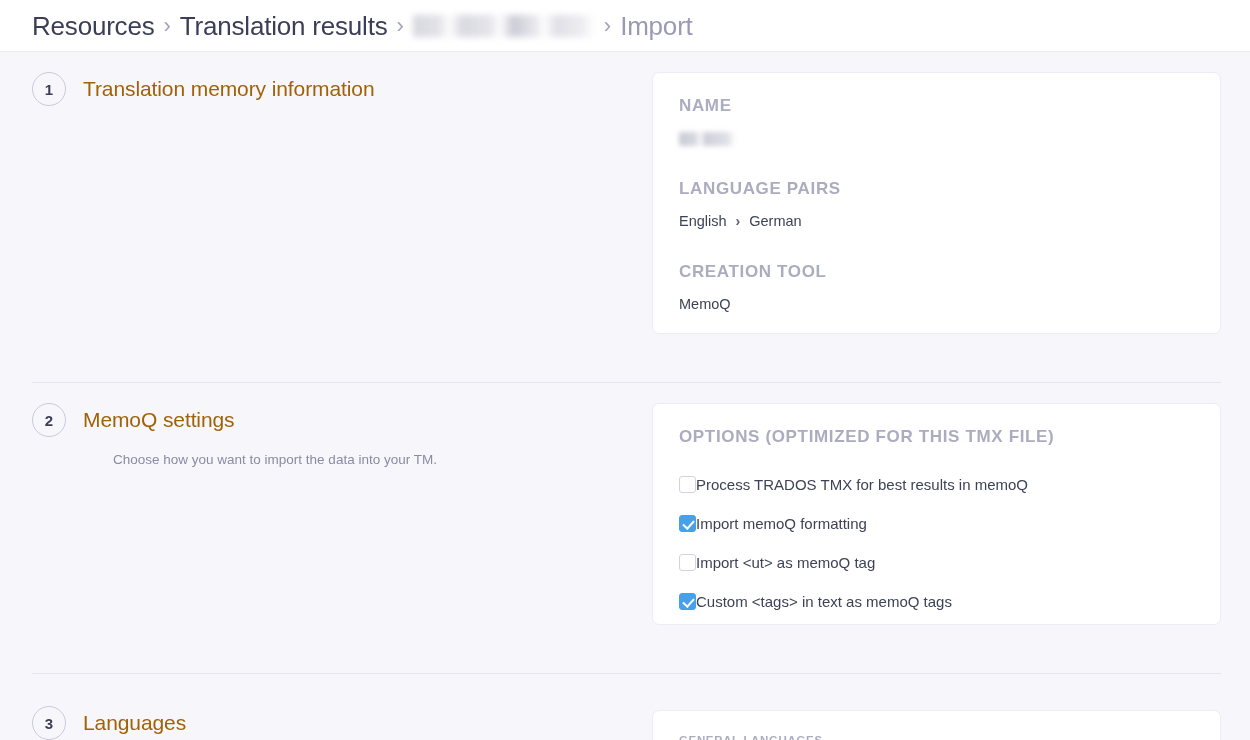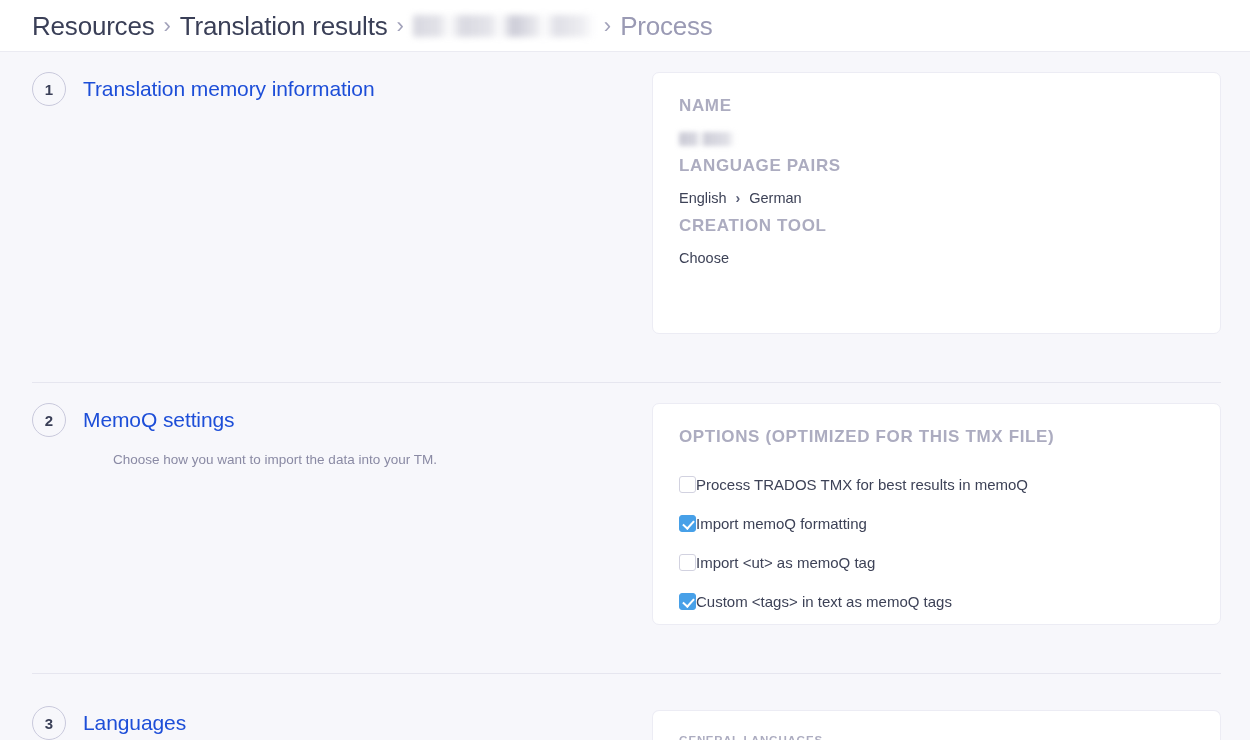--- a/index.html
+++ b/index.html
@@ -114,21 +114,21 @@
     font-size: 15px;
     font-weight: 700;
     color: #3a3f57;
     background: transparent;
   }
 
   .sec-title {
     margin-left: 17px;
     font-size: 21px;
     font-weight: 400;
-    color: #1d4ed8;
+    color: #a16207;
     letter-spacing: -0.1px;
   }
 
   .sec-desc {
     margin-left: 81px;
     margin-top: 14px;
     font-size: 13.5px;
     color: #8a8aa4;
     line-height: 1.4;
   }
@@ -152,21 +152,21 @@
     color: #acacc0;
     text-transform: uppercase;
   }
 
   .field-value {
     font-size: 14.5px;
     color: #3d4257;
     margin-top: 14px;
   }
 
-  .field-block + .field-block { margin-top: 10px; }
+  .field-block + .field-block { margin-top: 33px; }
 
   .redacted-value {
     display: inline-block;
     width: 56px;
     height: 14px;
     background: linear-gradient(90deg,
         rgba(150,150,172,0.50) 0%, rgba(150,150,172,0.38) 30%,
         rgba(255,255,255,0.1) 38%,
         rgba(150,150,172,0.46) 46%, rgba(150,150,172,0.30) 86%,
         rgba(255,255,255,0.05) 100%);
@@ -257,21 +257,21 @@
 <body>
 
 <div class="header">
   <nav class="breadcrumb">
     <span class="crumb">Resources</span>
     <span class="bc-sep">›</span>
     <span class="crumb">Translation results</span>
     <span class="bc-sep">›</span>
     <span class="crumb redacted"></span>
     <span class="bc-sep">›</span>
-    <span class="crumb current">Process</span>
+    <span class="crumb current">Import</span>
   </nav>
 </div>
 
 <div class="page">
 
   <div class="section" style="height:330px;">
     <div class="sec-left">
       <div class="sec-head">
         <div class="step-circle">1</div>
         <div class="sec-title">Translation memory information</div>
@@ -292,21 +292,21 @@
           <div class="field-label">LANGUAGE PAIRS</div>
           <div class="field-value lang-pair">
             <span>English</span>
             <span class="lang-arrow">›</span>
             <span>German</span>
           </div>
         </div>
 
         <div class="field-block">
           <div class="field-label">CREATION TOOL</div>
-          <div class="field-value">Choose</div>
+          <div class="field-value">MemoQ</div>
         </div>
 
       </div>
     </div>
   </div>
 
   <div class="divider"></div>
 
   <div class="section" style="height:290px;">
     <div class="sec-left">

